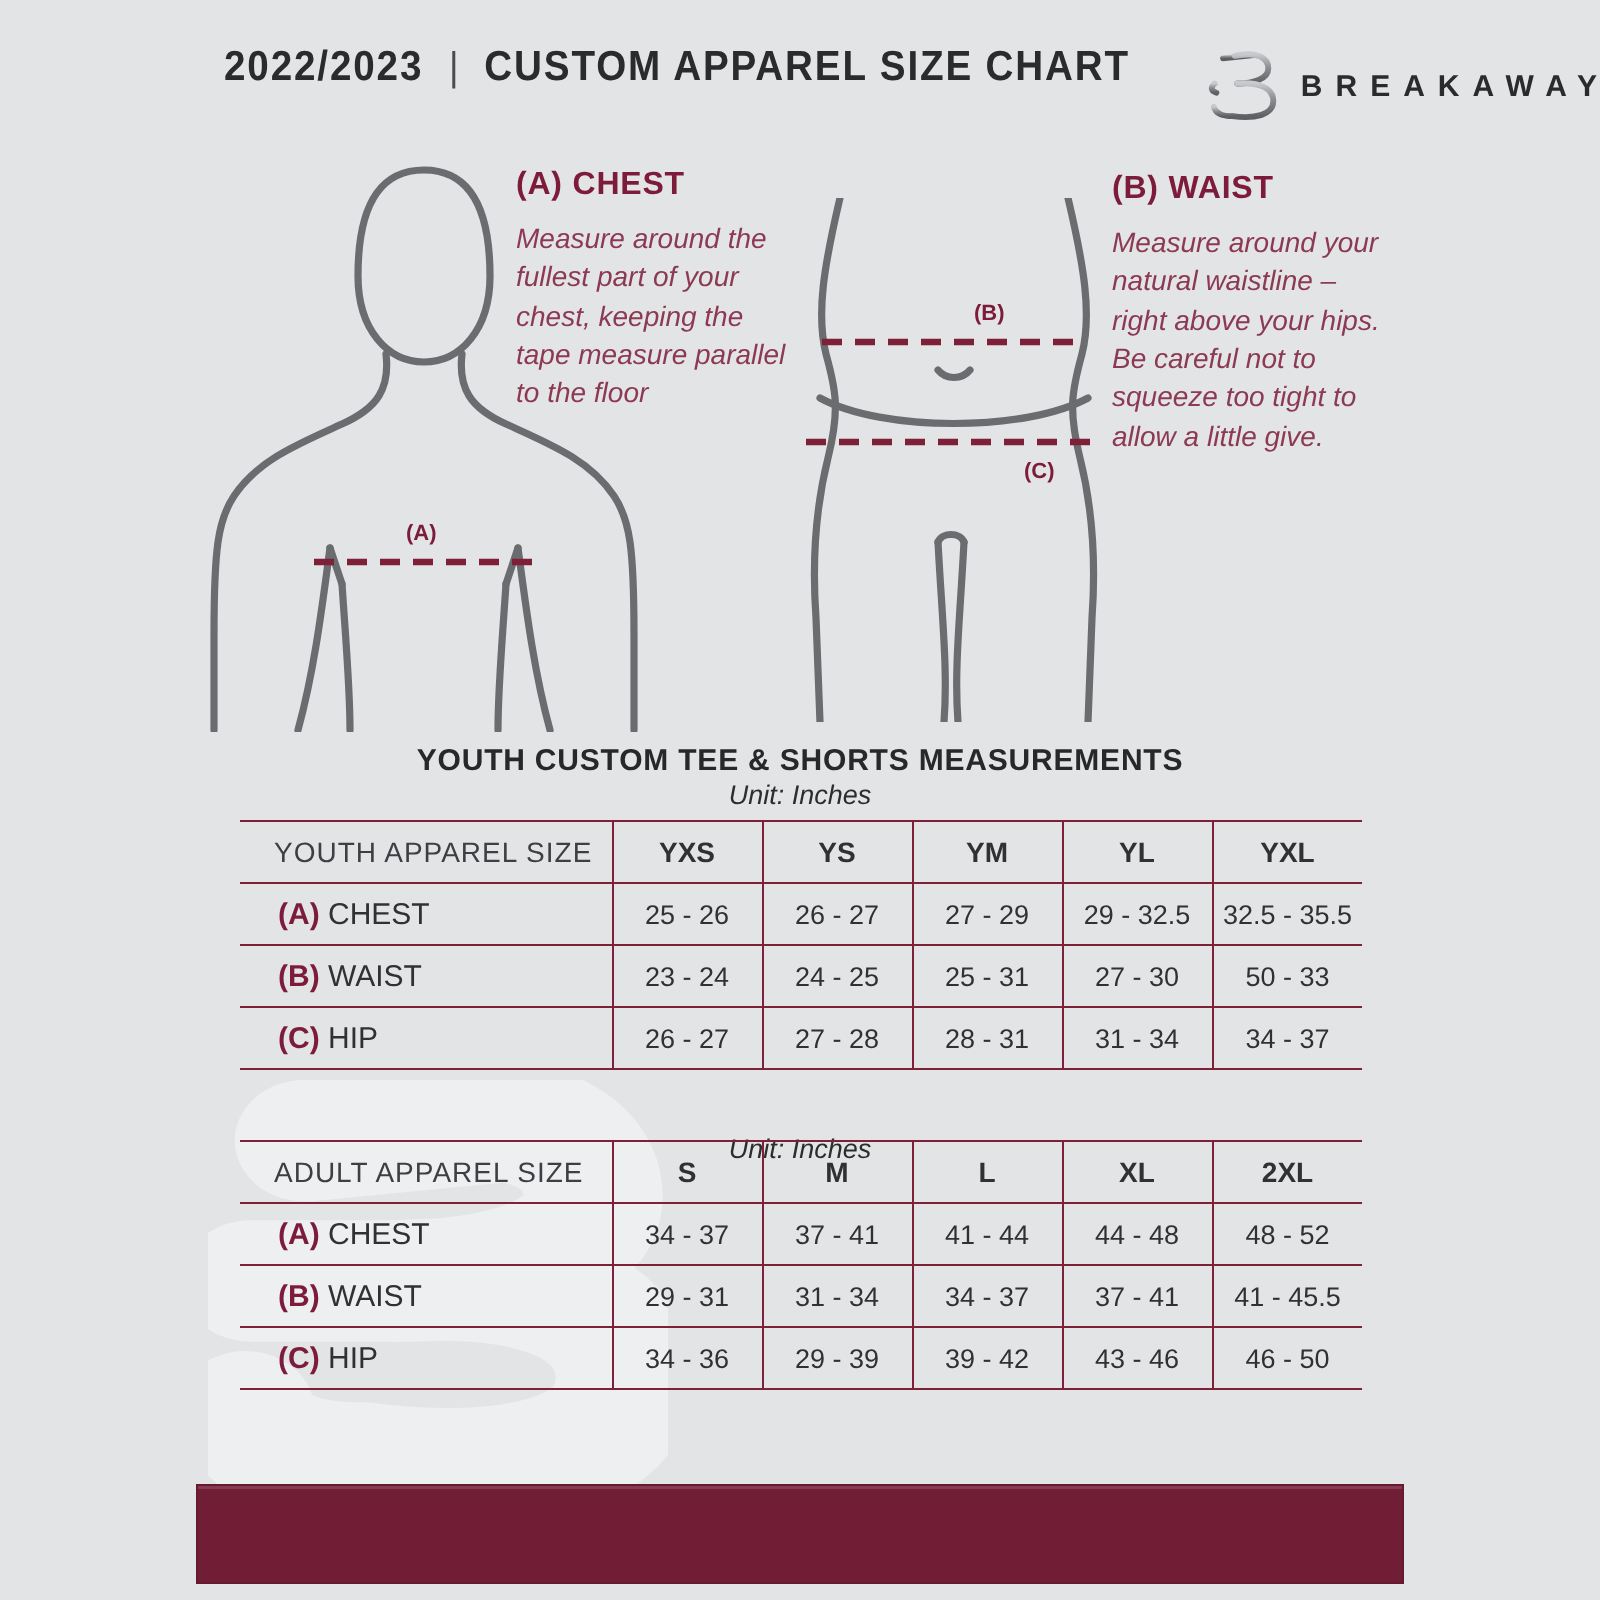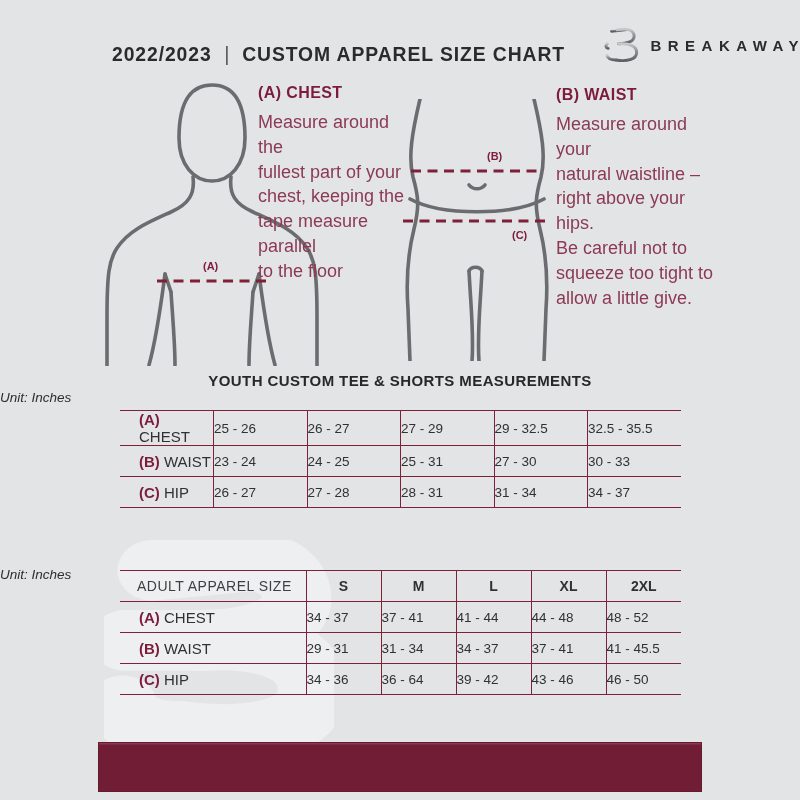--- a/index.html
+++ b/index.html
@@ -17,21 +17,21 @@
   body{
     font-family:"Liberation Sans",sans-serif;
     background:var(--bg);
     position:relative;
     overflow:hidden;
   }
   .page{position:absolute;inset:0;background:var(--bg);}
 
   
   .header{position:absolute;left:112px;right:110px;top:22px;height:44px;
-    display:flex;justify-content:space-between;align-items:flex-end;}
+    display:flex;justify-content:space-between;align-items:flex-start;}
   .title-group{display:flex;align-items:center;gap:13px;
     transform:scaleX(.92);transform-origin:left center;}
   .title-year,.title-main{font-weight:700;font-size:21px;letter-spacing:1px;color:var(--dark);white-space:nowrap;}
   .title-sep{font-size:20px;font-weight:400;color:#4a4b4d;padding:0 1px;}
   .brand{display:flex;align-items:center;gap:10px;}
   .brand-name{font-weight:700;font-size:15px;letter-spacing:6.5px;color:var(--dark);white-space:nowrap;}
 
   
   .fig{position:absolute;}
   .fig-a{left:103px;top:78px;width:218px;height:288px;}
@@ -39,46 +39,46 @@
   .fig path, .fig circle{fill:none;stroke:var(--fig-gray);stroke-width:3.6;stroke-linecap:round;stroke-linejoin:round;}
   .fig .dash{stroke:var(--line);stroke-width:3.2;stroke-dasharray:10 6.5;stroke-linecap:butt;}
   .fig text{font-family:"Liberation Sans",sans-serif;font-weight:700;font-size:11px;fill:var(--head-maroon);}
 
   
   .guide{position:absolute;width:158px;}
   .guide-chest{left:258px;top:84px;}
   .guide-waist{left:556px;top:86px;}
   .guide-hips{left:556px;top:219px;width:166px;}
   .guide h3{font-size:16px;font-weight:700;letter-spacing:.4px;color:var(--head-maroon);margin-bottom:8px;}
-  .guide p{font-size:18px;line-height:1.38;color:var(--body-maroon);white-space:pre-line;}
+  .guide p{font-style:italic;font-size:14px;line-height:1.38;color:var(--body-maroon);white-space:pre-line;}
 
   
   .watermark{position:absolute;left:104px;top:540px;width:230px;height:215px;opacity:.85;}
   .watermark path{fill:none;stroke:#f0f1f4;stroke-width:26;stroke-linecap:round;stroke-linejoin:round;}
 
   
   .tbl-title{position:absolute;left:0;right:0;text-align:center;
     font-size:15px;font-weight:700;letter-spacing:.4px;color:#27282a;}
-  .tbl-unit{position:absolute;left:0;right:0;text-align:left;
+  .tbl-unit{position:absolute;left:0;right:0;text-align:center;
     font-size:13.5px;font-style:italic;color:#2c2d2f;}
   .youth-title{top:372px;} .youth-unit{top:390px;}
   .adult-title{top:549px;} .adult-unit{top:567px;}
 
   table.size{position:absolute;left:120px;width:561px;border-collapse:collapse;table-layout:fixed;
     border-bottom:1.5px solid var(--line);}
   table.youth{top:410px;} table.adult{top:570px;}
   table.size tr{border-top:1.5px solid var(--line);height:31px;}
   table.size th:not(:first-child),table.size td:not(:first-child){border-left:1.4px solid var(--line);}
   table.size th,table.size td{background:transparent;}
   th.lbl{width:186px;text-align:left;padding-left:17px;font-weight:400;font-size:14px;
     letter-spacing:.5px;color:#3d3f42;}
   th.sz{width:75px;font-weight:700;font-size:14px;color:var(--cell);}
   td.lbl{padding-left:19px;font-size:15px;color:var(--cell);}
   td.lbl .pre{font-weight:700;color:var(--head-maroon);}
-  td.val{font-size:13.5px;color:var(--cell);}
+  td.val{text-align:center;font-size:13.5px;color:var(--cell);}
 
   
   .footer-bar{position:absolute;left:98px;top:742px;width:604px;height:50px;
     background:var(--maroon);border:1px solid #661a30;
     box-shadow:inset 0 1.5px 0 rgba(255,255,255,.14);}
 </style>
 </head>
 <body>
 
 <div class="page">
@@ -164,35 +164,43 @@
     <path d="M32,10 C60,4 72,13 72,25 C72,37 55,43 35,43"></path>
     <path d="M35,43 C64,41 78,50 78,64 C78,80 57,86 29,82"></path>
     <path d="M8,43 L35,43"></path>
     <path d="M29,82 C16,82 9,78 7,71"></path>
   </svg>
 
   <div class="tbl-title youth-title">YOUTH CUSTOM TEE &amp; SHORTS MEASUREMENTS</div>
   <div class="tbl-unit youth-unit">Unit: Inches</div>
   <table class="size youth">
     <tbody>
+        <tr>
+      <th class="lbl">YOUTH APPAREL SIZE</th>
+      <th class="sz">YXS</th>
+      <th class="sz">YS</th>
+      <th class="sz">YM</th>
+      <th class="sz">YL</th>
+      <th class="sz">YXL</th>
+    </tr>
     <tr>
       <td class="lbl"><span class="pre">(A)</span> <span>CHEST</span></td>
       <td class="val">25 - 26</td>
       <td class="val">26 - 27</td>
       <td class="val">27 - 29</td>
       <td class="val">29 - 32.5</td>
       <td class="val">32.5 - 35.5</td>
     </tr>
     <tr>
       <td class="lbl"><span class="pre">(B)</span> <span>WAIST</span></td>
       <td class="val">23 - 24</td>
       <td class="val">24 - 25</td>
       <td class="val">25 - 31</td>
       <td class="val">27 - 30</td>
-      <td class="val">30 - 33</td>
+      <td class="val">50 - 33</td>
     </tr>
     <tr>
       <td class="lbl"><span class="pre">(C)</span> <span>HIP</span></td>
       <td class="val">26 - 27</td>
       <td class="val">27 - 28</td>
       <td class="val">28 - 31</td>
       <td class="val">31 - 34</td>
       <td class="val">34 - 37</td>
     </tr>
   </tbody>
@@ -221,21 +229,21 @@
       <td class="lbl"><span class="pre">(B)</span> <span>WAIST</span></td>
       <td class="val">29 - 31</td>
       <td class="val">31 - 34</td>
       <td class="val">34 - 37</td>
       <td class="val">37 - 41</td>
       <td class="val">41 - 45.5</td>
     </tr>
     <tr>
       <td class="lbl"><span class="pre">(C)</span> <span>HIP</span></td>
       <td class="val">34 - 36</td>
-      <td class="val">36 - 64</td>
+      <td class="val">29 - 39</td>
       <td class="val">39 - 42</td>
       <td class="val">43 - 46</td>
       <td class="val">46 - 50</td>
     </tr>
   </tbody>
     </table>
 
   <div class="footer-bar"></div>
 
 </div>

